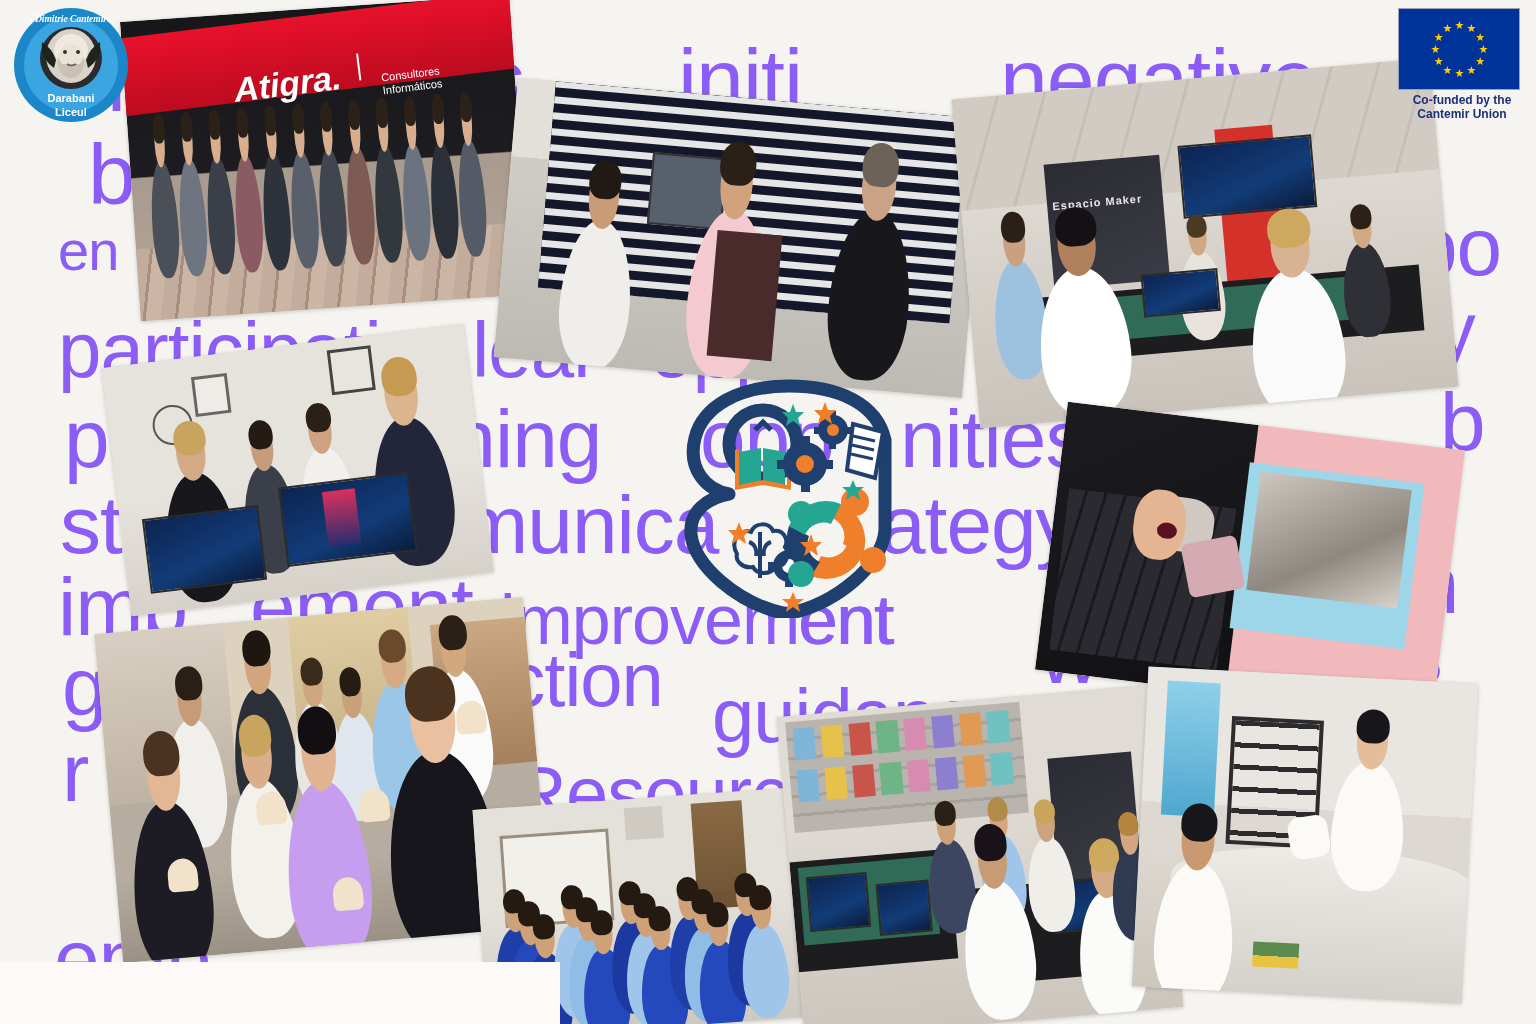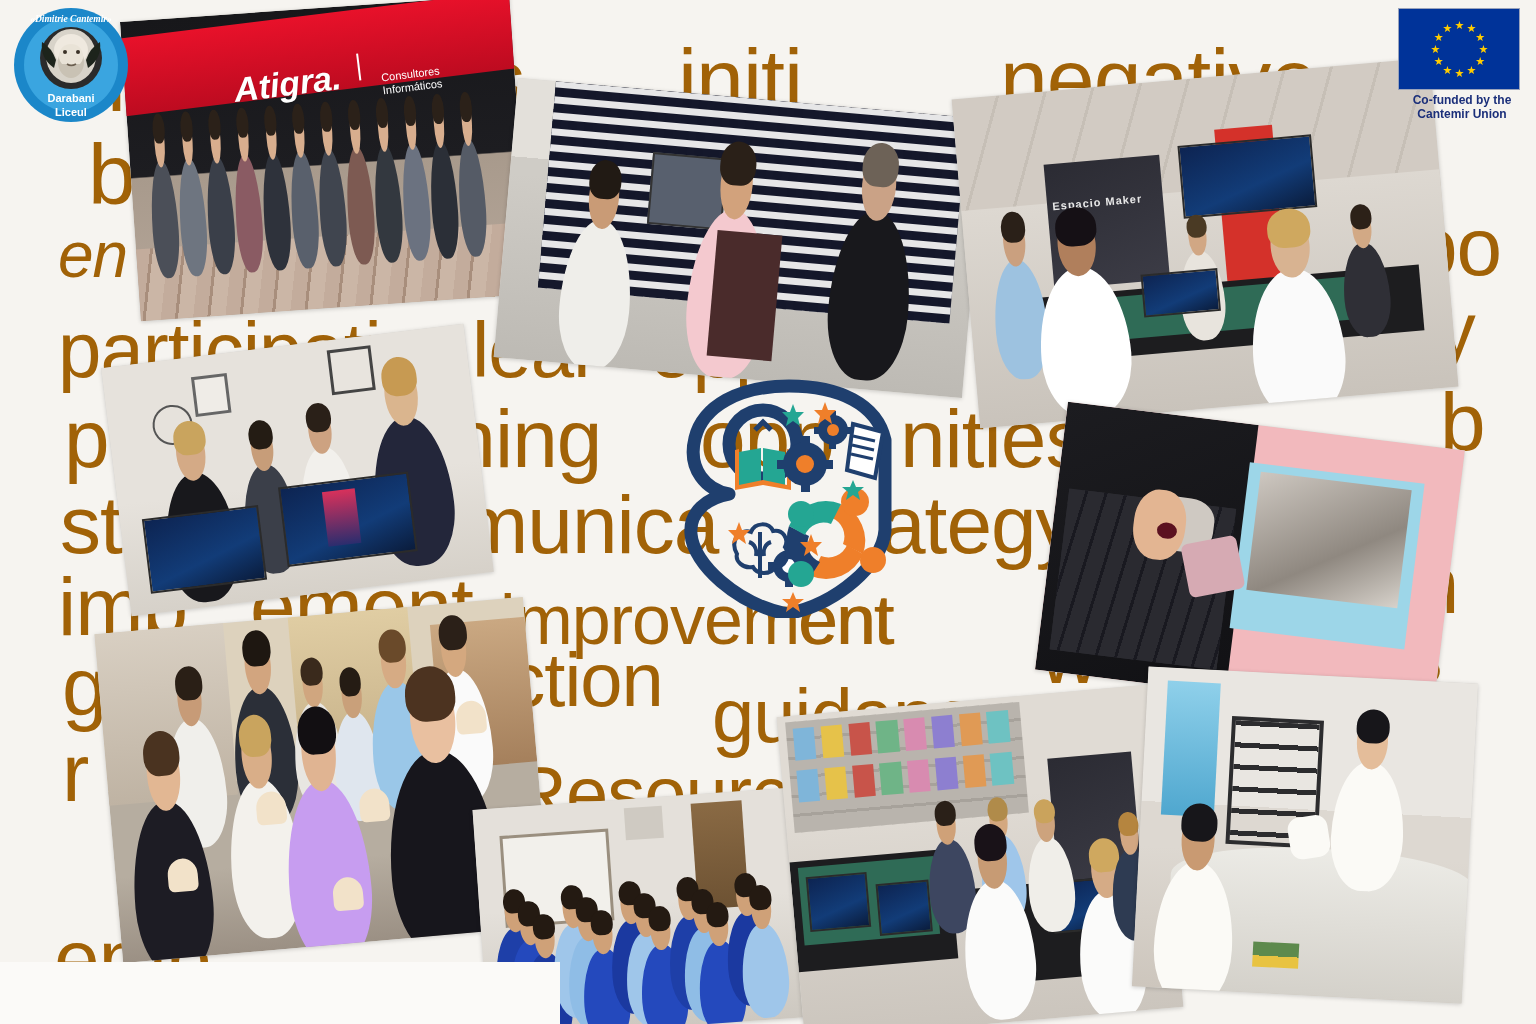--- a/index.html
+++ b/index.html
@@ -7,21 +7,21 @@
   body {
     font-family:"Liberation Sans", sans-serif;
     background:#f6f4f0;
     position:relative;
   }
   #stage { position:absolute; inset:0; overflow:hidden; background:#f6f4f0; }
 
   
   .wm {
     position:absolute;
-    color:#a16207;
+    color:#8b5cf6;
     font-weight:400;
     white-space:nowrap;
     letter-spacing:-1px;
     user-select:none;
     font-family:"Liberation Sans", sans-serif;
   }
 
   
   .photo {
     position:absolute;
@@ -73,21 +73,21 @@
 
 <div id="stage">
 
   <div id="wm-layer">
       <div class="wm" style="left: 60px; top: 32px; font-size: 86px;">on</div>
       <div class="wm" style="left: 300px; top: 30px; font-size: 86px;">ences</div>
       <div class="wm" style="left: 678px; top: 30px; font-size: 86px;">initi</div>
       <div class="wm" style="left: 1000px; top: 30px; font-size: 86px;">negative</div>
       <div class="wm" style="left: 88px; top: 125px; font-size: 86px;">br</div>
       <div class="wm" style="left: 1258px; top: 100px; font-size: 78px;">tivity</div>
-      <div class="wm" style="left: 58px; top: 218px; font-size: 64px; font-style: italic;">en</div>
+      <div class="wm" style="left: 58px; top: 218px; font-size: 56px;">en</div>
       <div class="wm" style="left: 276px; top: 218px; font-size: 86px;">ection</div>
       <div class="wm" style="left: 1412px; top: 200px; font-size: 82px;">po</div>
       <div class="wm" style="left: 58px; top: 305px; font-size: 78px;">participation</div>
       <div class="wm" style="left: 472px; top: 305px; font-size: 78px;">lear</div>
       <div class="wm" style="left: 650px; top: 305px; font-size: 78px;">opportuni</div>
       <div class="wm" style="left: 1416px; top: 285px; font-size: 78px;">ty</div>
       <div class="wm" style="left: 64px; top: 392px; font-size: 82px;">pla</div>
       <div class="wm" style="left: 424px; top: 392px; font-size: 82px;">rning</div>
       <div class="wm" style="left: 700px; top: 392px; font-size: 82px;">opp</div>
       <div class="wm" style="left: 900px; top: 392px; font-size: 82px;">nities</div>

